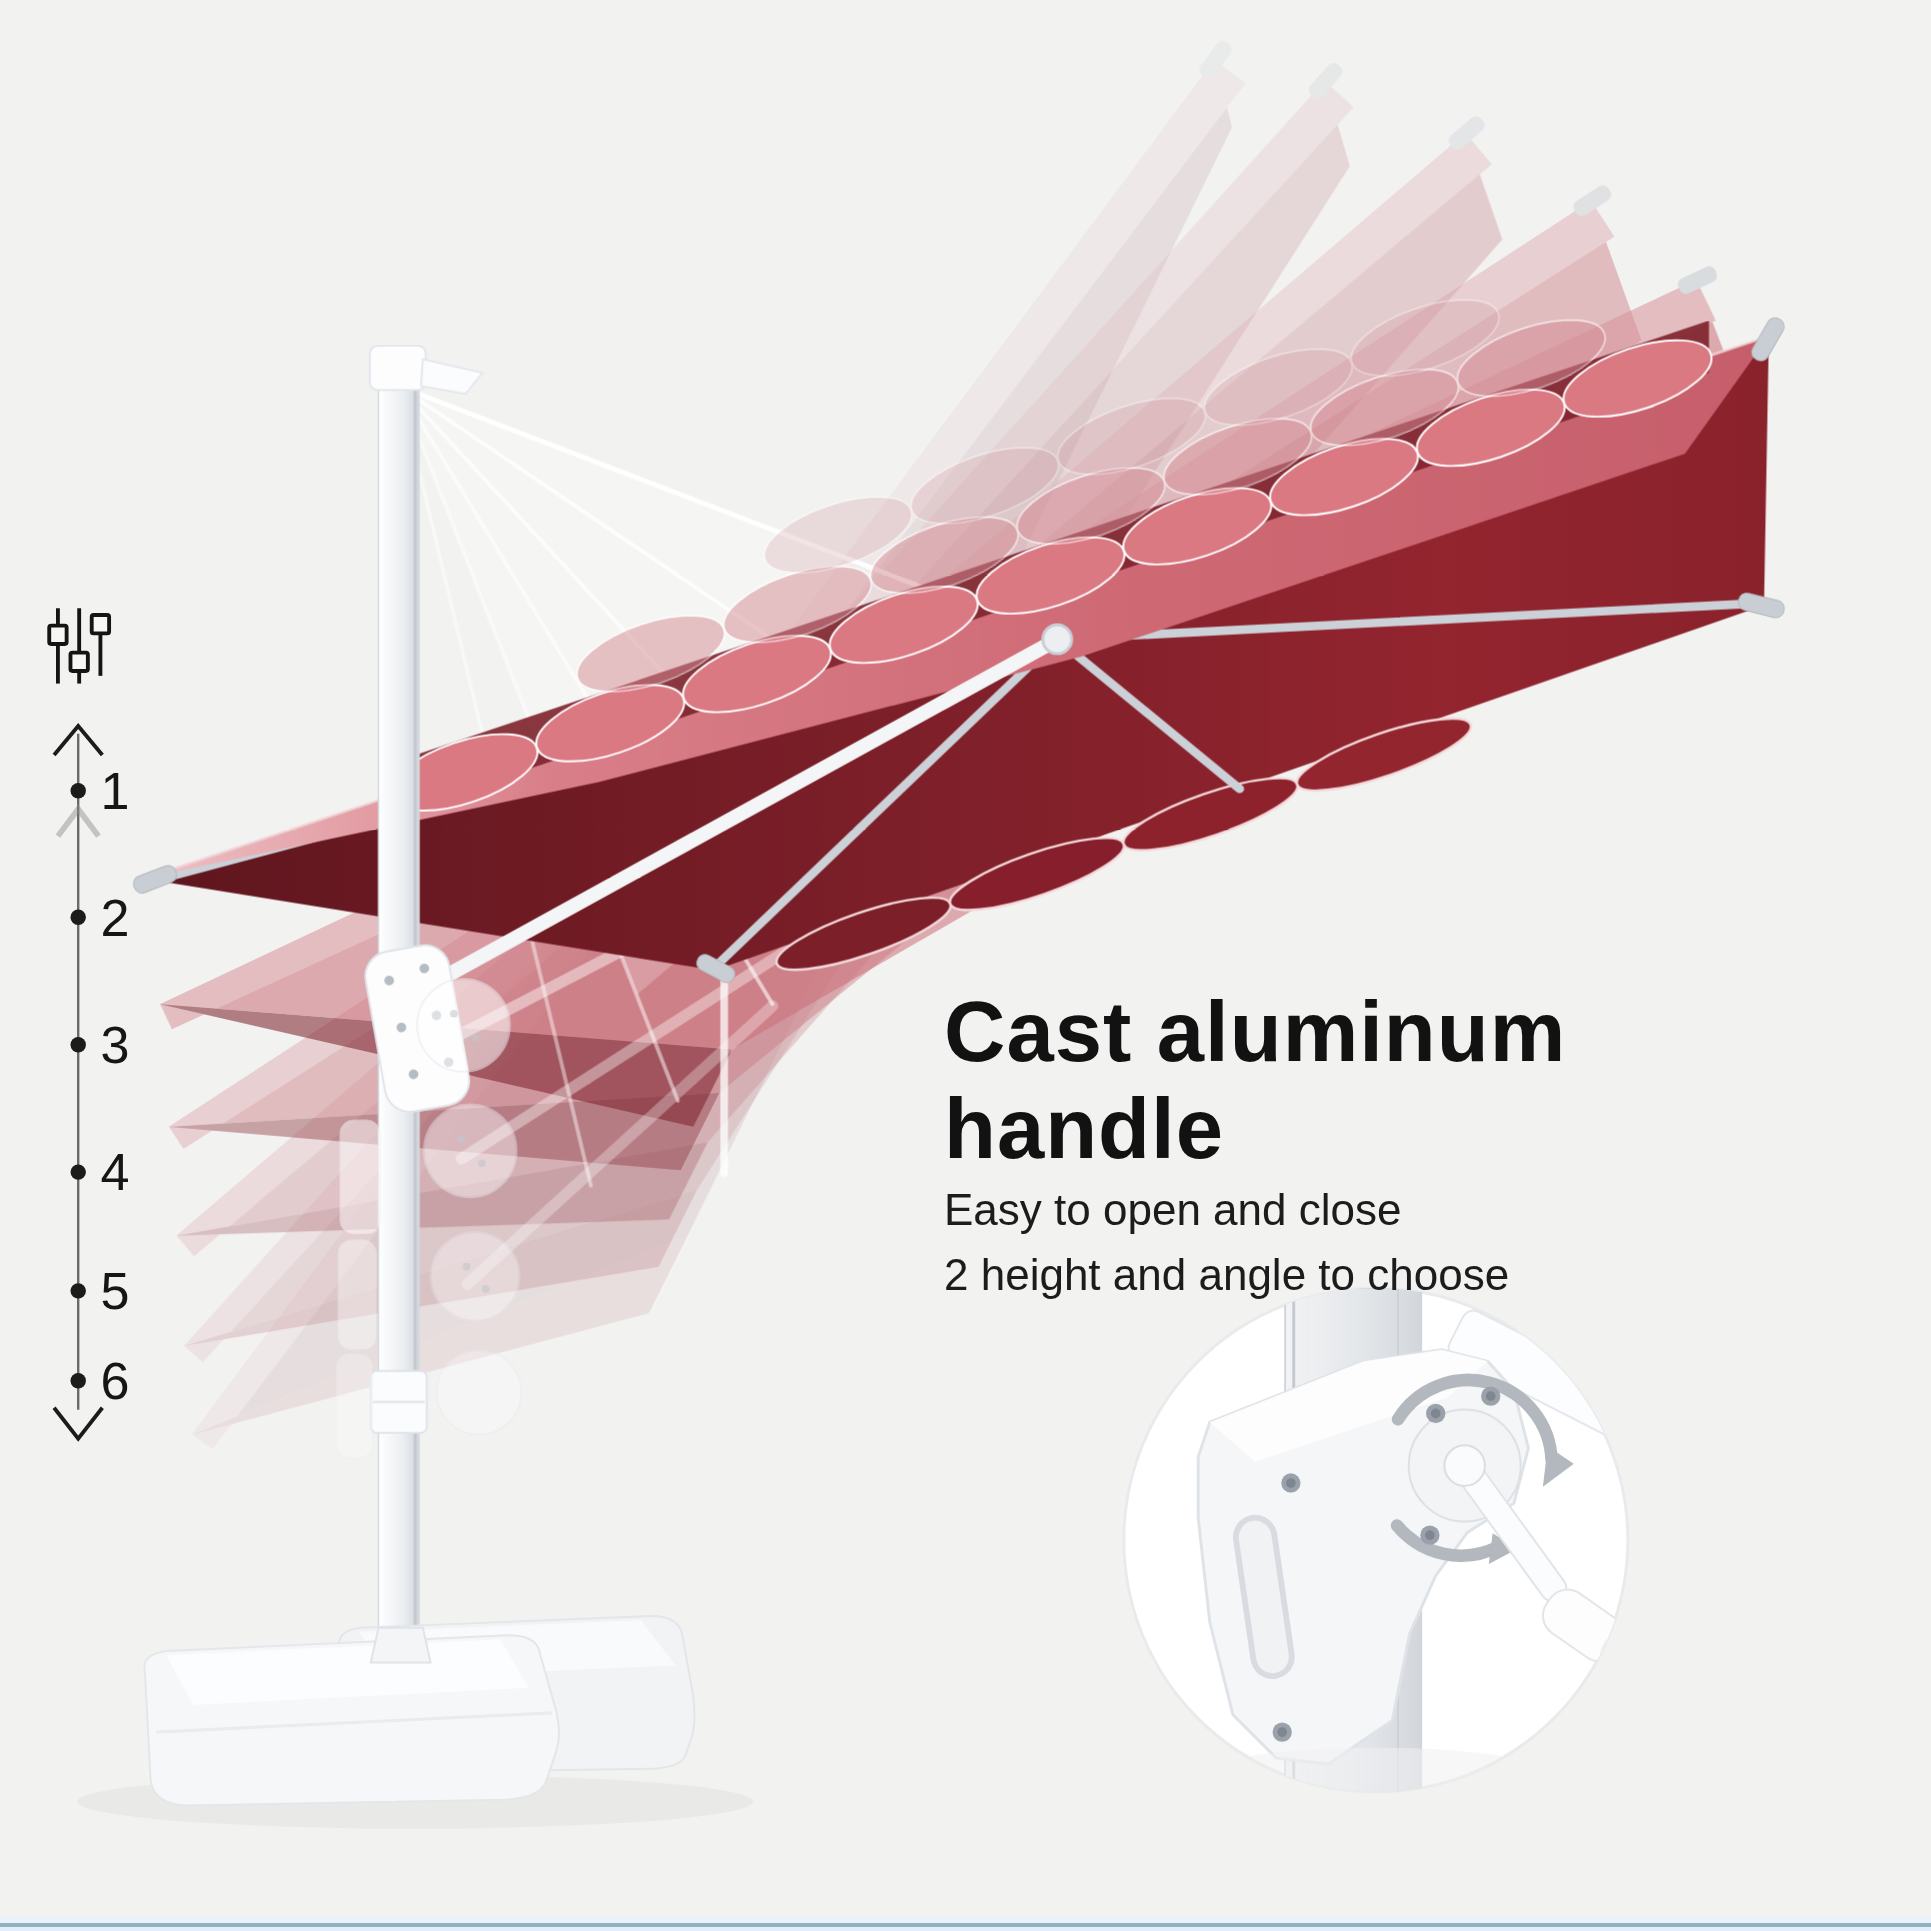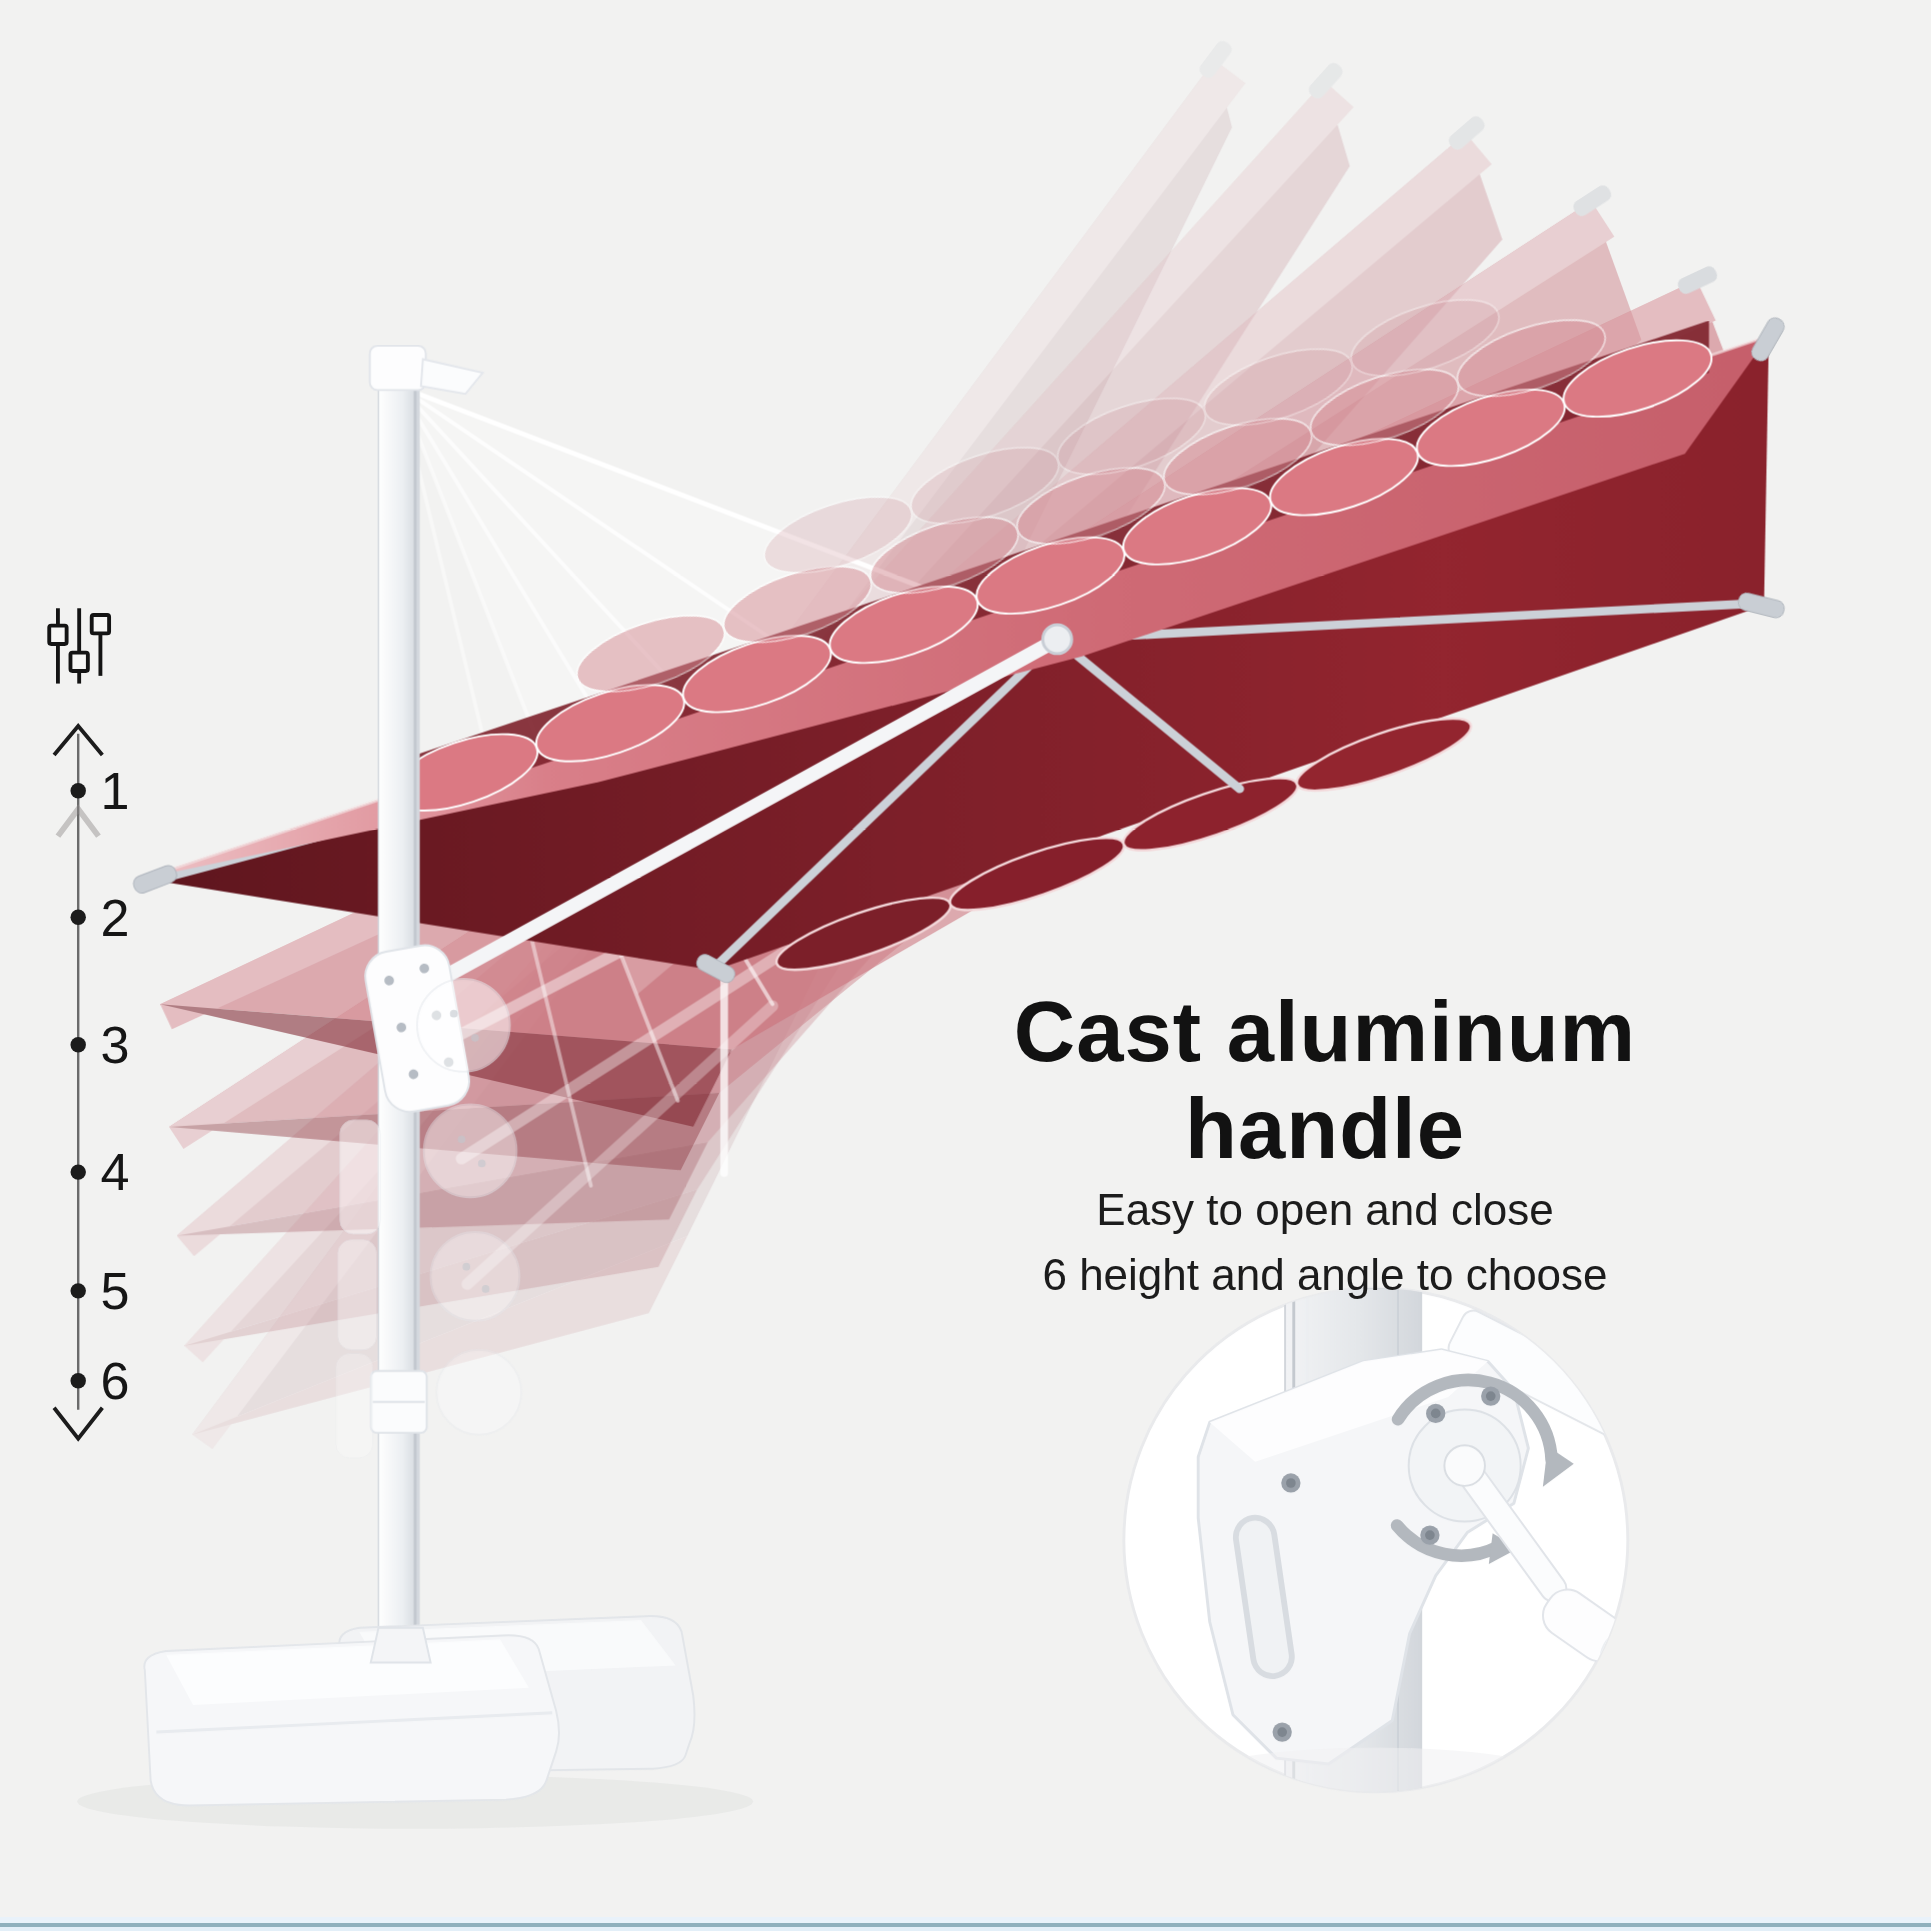--- a/index.html
+++ b/index.html
@@ -1,19 +1,19 @@
 <!DOCTYPE html>
 <html><head>
 <meta charset="utf-8">
 <style>
   html,body{margin:0;padding:0;}
   body{font-family:"Liberation Sans", sans-serif;}
   .stage{position:relative;width:1931px;height:1931px;background:#f2f2f1;overflow:hidden;}
   .stage svg{position:absolute;inset:0;display:block;}
-  .feature-text{position:absolute;left:869px;top:983px;width:912px;text-align:center;color:#121212;}
+  .feature-text{position:absolute;left:944px;top:983px;width:912px;text-align:left;color:#121212;}
   .feature-text .title{font-size:85px;font-weight:bold;letter-spacing:1px;line-height:97px;}
   .feature-text .sub{font-size:44px;font-weight:400;line-height:65px;color:#1c1c1c;}
   .feature-text .sub:first-of-type{margin-top:21px;}
   .bottom-bar{position:absolute;left:0;right:0;bottom:0;height:14.5px;}
   .bottom-bar .b1{height:6.8px;background:#e9f2fa;}
   .bottom-bar .b2{height:3.9px;background:#8fb0bd;}
   .bottom-bar .b3{height:3.9px;background:#e3eff8;}
   text.scale-num{font-family:"Liberation Sans",sans-serif;font-size:54px;fill:#161616;}
 </style>
 </head>
@@ -328,21 +328,21 @@
             </g>
       </g>
       <ellipse cx="1425" cy="1850" rx="210" ry="40" fill="#f0f1f3" opacity="0.55"></ellipse>
     </g>
   </g>
 </svg>
 
   <div class="feature-text">
     <div class="title">Cast aluminum handle</div>
     <div class="sub">Easy to open and close</div>
-    <div class="sub">6 height and angle to choose</div>
+    <div class="sub">2 height and angle to choose</div>
   </div>
 
   <div class="bottom-bar">
     <div class="b1"></div>
     <div class="b2"></div>
     <div class="b3"></div>
   </div>
 </div>
 
 

